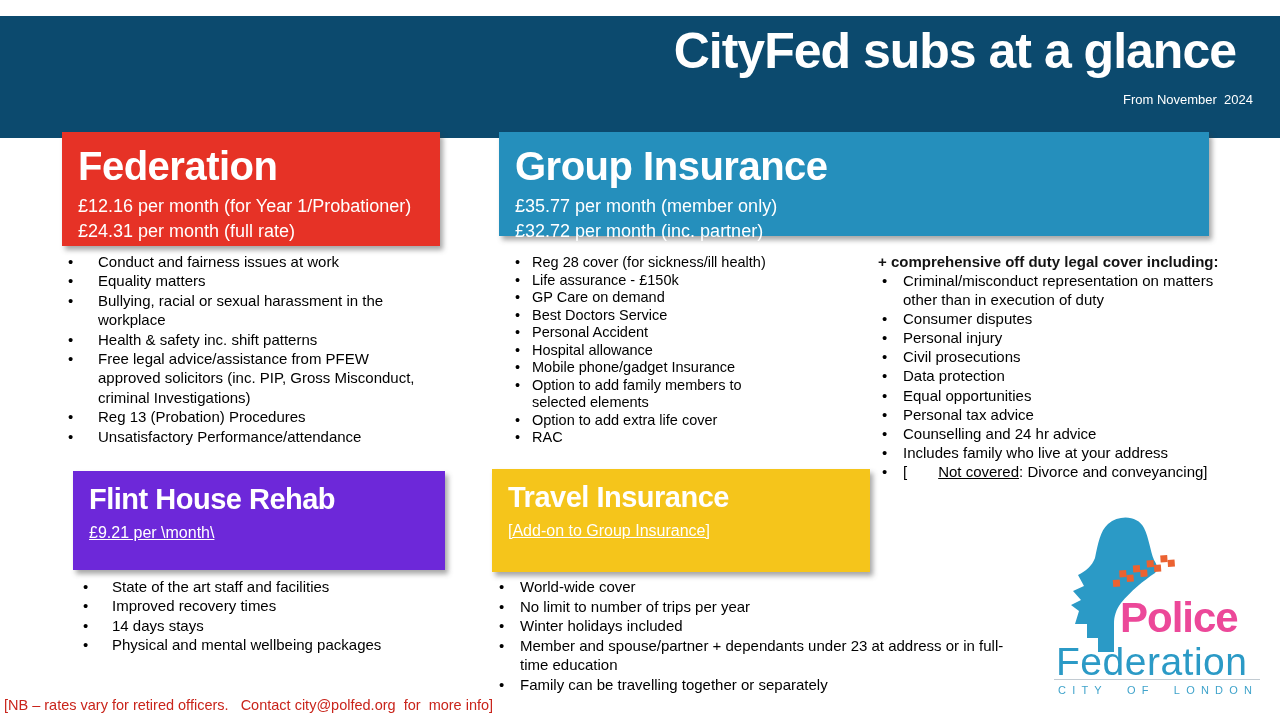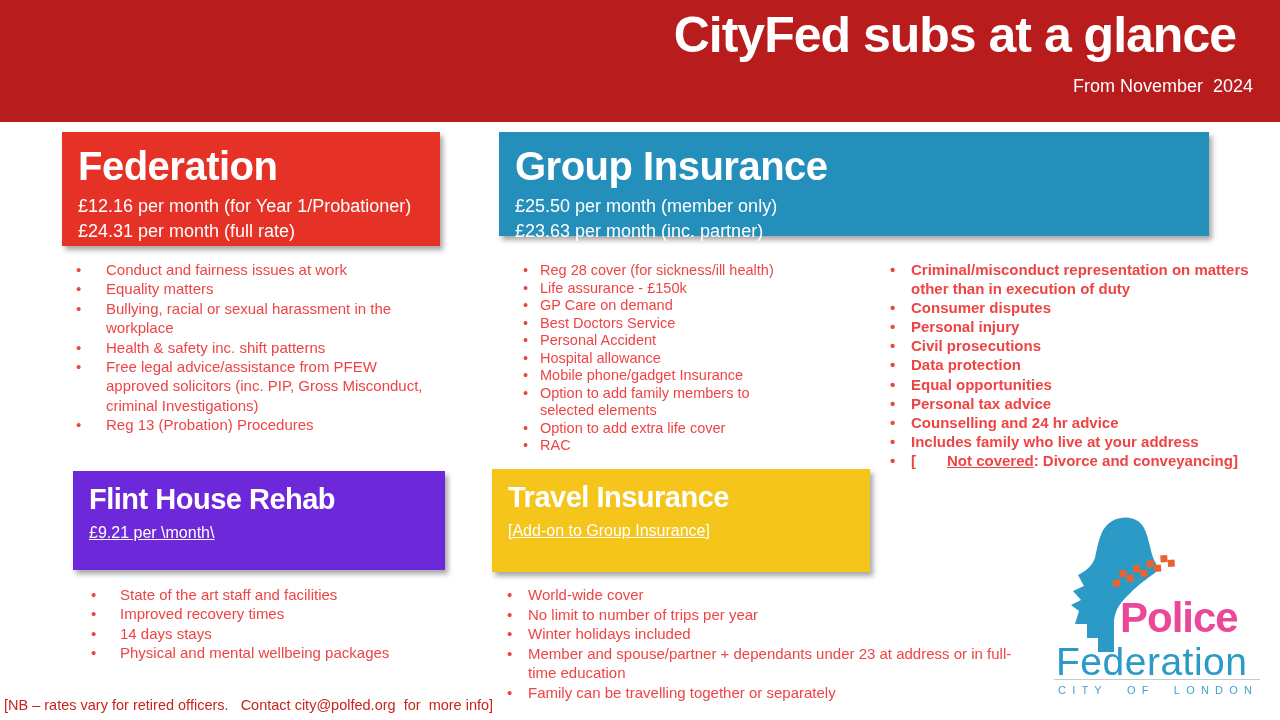--- a/index.html
+++ b/index.html
@@ -1,50 +1,50 @@
 <!DOCTYPE html>
 <html><head>
 <meta charset="utf-8">
 <style>
   html,body{margin:0;padding:0;background:#ffffff;}
   .page{position:relative;width:1280px;height:720px;overflow:hidden;background:#ffffff;
         font-family:"Liberation Sans", sans-serif;}
 
   
-  .masthead{position:absolute;left:0;top:0;width:1280px;height:122px;background:#b91c1c;}
+  .masthead{position:absolute;left:0;top:16px;width:1280px;height:122px;background:#0c4a6e;}
   .masthead-title{position:absolute;right:44px;top:6px;font-size:50px;font-weight:bold;
         color:#ffffff;letter-spacing:-1px;white-space:pre;}
-  .masthead-sub{position:absolute;right:27px;top:76px;font-size:18px;color:#ffffff;white-space:pre;}
+  .masthead-sub{position:absolute;right:27px;top:76px;font-size:13px;color:#ffffff;white-space:pre;}
 
   
   .box{position:absolute;box-sizing:border-box;padding:8px 16px;color:#ffffff;
        box-shadow:3px 4px 5px rgba(60,60,60,.45);}
   .box h2{margin:2px 0 4px 0;font-weight:bold;letter-spacing:-0.5px;}
   .box.big h2{font-size:40px;line-height:48px;}
   .box.small h2{font-size:29px;line-height:36px;}
   .prices > div{font-size:18px;line-height:25px;white-space:pre;}
   .box.small .prices > div{font-size:16px;line-height:23px;text-decoration:underline;}
   #federation-box{left:62px;top:132px;width:378px;height:114px;background:#E63226;}
   #group-box{left:499px;top:132px;width:710px;height:104px;background:#258FBC;}
   #flint-box{left:73px;top:471px;width:372px;height:99px;background:#6d28d9;}
   #travel-box{left:492px;top:469px;width:378px;height:103px;background:#F5C51B;}
 
   
-  .blist{list-style:none;margin:8px;padding:0;position:absolute;color:#ef4444;}
+  .blist{list-style:none;margin:0;padding:0;position:absolute;color:#000000;}
   .blist li{position:relative;}
   .blist li::before{content:"\2022";position:absolute;left:0;}
   #fed-list{left:62px;top:252px;width:368px;font-size:15px;line-height:19.4px;}
   #fed-list li{padding-left:36px;}
   #fed-list li::before{left:6px;}
   #group-list{left:505px;top:254px;width:286px;font-size:14.5px;line-height:17.5px;}
   #group-list li{padding-left:27px;}
   #group-list li::before{left:10px;}
   #legal-block{position:absolute;left:878px;top:252px;width:372px;}
   #legal-head{font-size:15px;font-weight:bold;color:#141414;line-height:19px;}
-  #legal-list{position:static;width:372px;font-size:15px;line-height:19.1px;font-weight:bold;}
+  #legal-list{position:static;width:372px;font-size:15px;line-height:19.1px;}
   #legal-list li{padding-left:25px;}
   #legal-list li::before{left:4px;}
   #flint-list{left:74px;top:577px;width:368px;font-size:15px;line-height:19.4px;}
   #flint-list li{padding-left:38px;}
   #flint-list li::before{left:9px;}
   #travel-list{left:489px;top:577px;width:530px;font-size:15px;line-height:19.5px;}
   #travel-list li{padding-left:31px;}
   #travel-list li::before{left:10px;}
   .u{text-decoration:underline;padding-left:31px;}
 
@@ -76,48 +76,50 @@
     <h2>Federation</h2>
     <div class="prices">
         <div>£12.16 per month (for Year 1/Probationer)</div>
         <div>£24.31 per month (full rate)</div>
       </div>
   </section>
 
   <section class="box big" id="group-box">
     <h2>Group Insurance</h2>
     <div class="prices">
-        <div>£25.50 per month (member only)</div>
-        <div>£23.63 per month (inc. partner)</div>
+        <div>£35.77 per month (member only)</div>
+        <div>£32.72 per month (inc. partner)</div>
       </div>
   </section>
 
   <ul class="blist" id="fed-list">
       <li>Conduct and fairness issues at work</li>
       <li>Equality matters</li>
       <li>Bullying, racial or sexual harassment in the workplace</li>
       <li>Health &amp; safety inc. shift patterns</li>
       <li>Free legal advice/assistance from PFEW approved solicitors (inc. PIP, Gross Misconduct, criminal Investigations)</li>
       <li>Reg 13 (Probation) Procedures</li>
+      <li>Unsatisfactory Performance/attendance</li>
     </ul>
 
   <ul class="blist" id="group-list">
       <li>Reg 28 cover (for sickness/ill health)</li>
       <li>Life assurance - £150k</li>
       <li>GP Care on demand</li>
       <li>Best Doctors Service</li>
       <li>Personal Accident</li>
       <li>Hospital allowance</li>
       <li>Mobile phone/gadget Insurance</li>
       <li>Option to add family members to selected elements</li>
       <li>Option to add extra life cover</li>
       <li>RAC</li>
     </ul>
 
   <div id="legal-block">
+    <div id="legal-head">+ comprehensive off duty legal cover including:</div>
     <ul class="blist" id="legal-list">
         <li>Criminal/misconduct representation on matters other than in execution of duty</li>
         <li>Consumer disputes</li>
         <li>Personal injury</li>
         <li>Civil prosecutions</li>
         <li>Data protection</li>
         <li>Equal opportunities</li>
         <li>Personal tax advice</li>
         <li>Counselling and 24 hr advice</li>
         <li>Includes family who live at your address</li>

